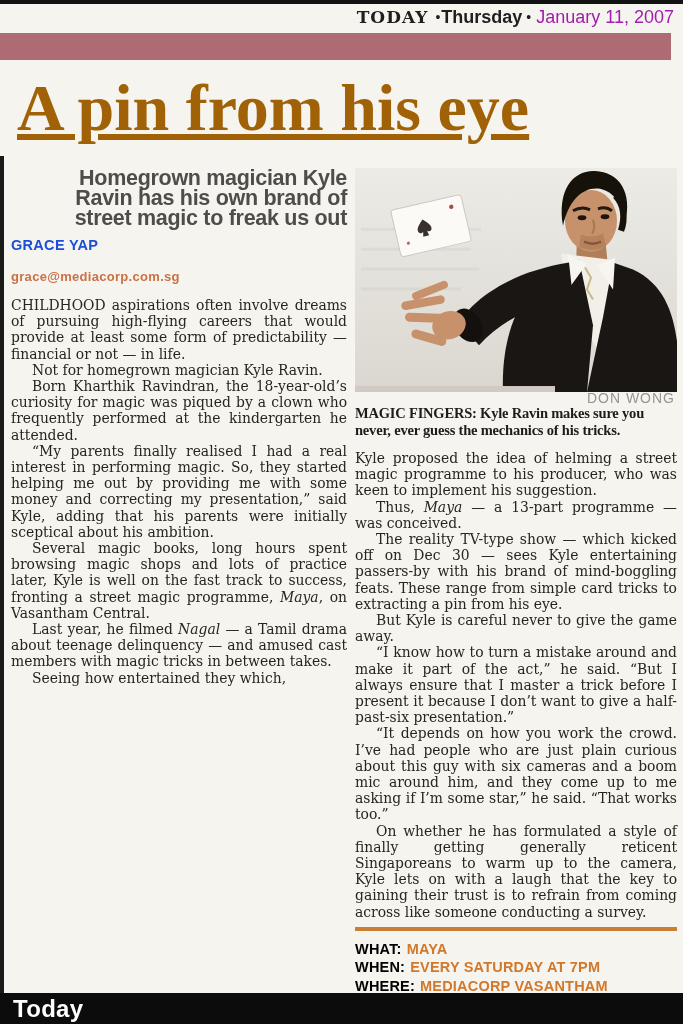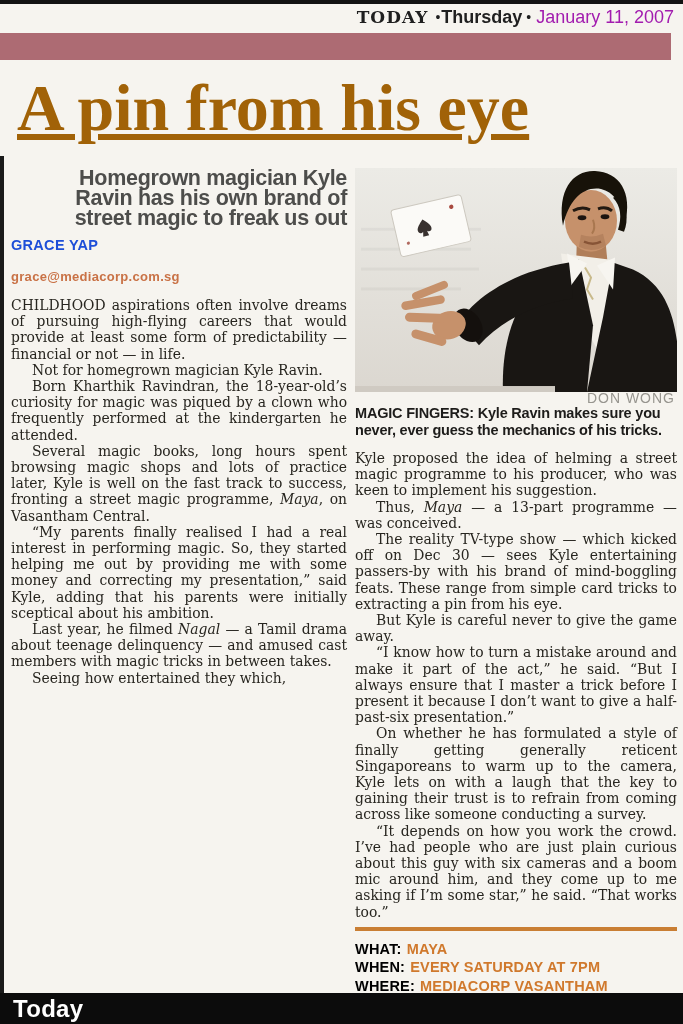--- a/index.html
+++ b/index.html
@@ -43,21 +43,21 @@
     margin:0; font-family:"DejaVu Serif", serif; font-size:13.9px; line-height:16.2px;
     color:#27251f; text-align:justify; text-indent:21px;
   }
   .body-p.noindent { text-indent:0; }
   .body-p i { font-style:italic; }
 
   .photo { display:block; width:322px; height:224px; background:#e4e1db; }
   .credit { margin:1px 2px 2px 0; font-size:14px; letter-spacing:1px; color:#97958f; text-align:right; line-height:10px; }
   .caption {
     margin:0 0 11px 0; font-weight:bold; font-size:14.5px; line-height:17px;
-    letter-spacing:-0.2px; color:#1d1c1a;
+    letter-spacing:-0.2px; color:#1d1c1a;font-family:Liberation Serif, serif;
   }
   .rule { border:none; height:4px; background:#c97e33; margin:7px 0 9px 0; }
   .infobox { margin:0; }
   .infobox-row { font-weight:bold; font-size:14.5px; line-height:18.5px; letter-spacing:0.2px; }
   .infobox-label { color:#000000; margin-right:5px; }
   .infobox-value { color:#d0792d; }
 
   .footer {
     position:absolute; left:0; bottom:0; width:100%; height:31px;
     background:#0c0c0c; display:flex; align-items:center;
@@ -85,22 +85,22 @@
       <span>Homegrown magician Kyle</span>
       <span>Ravin has his own brand of</span>
       <span>street magic to freak us out</span>
     </h2>
     <p class="byline-name">GRACE YAP</p>
     <p class="byline-email">grace@mediacorp.com.sg</p>
     <div class="body-copy" id="col-left-paras">
         <p class="body-p noindent"><span>CHILDHOOD aspirations often involve dreams of pursuing high-flying careers that would provide at least some form of predictability — financial or not — in life.</span></p>
         <p class="body-p"><span>Not for homegrown magician Kyle Ravin.</span></p>
         <p class="body-p"><span>Born Kharthik Ravindran, the 18-year-old’s curiosity for magic was piqued by a clown who frequently performed at the kindergarten he attended.</span></p>
+        <p class="body-p"><span>“My parents finally realised I had a real interest in performing magic. So, they started helping me out by providing me with some money and correcting my presentation,” said Kyle, adding that his parents were initially sceptical about his ambition.</span></p>
         <p class="body-p"><span>Several magic books, long hours spent browsing magic shops and lots of practice later, Kyle is well on the fast track to success, fronting a street magic programme, </span><i>Maya</i><span>, on Vasantham Central.</span></p>
-        <p class="body-p"><span>“My parents finally realised I had a real interest in performing magic. So, they started helping me out by providing me with some money and correcting my presentation,” said Kyle, adding that his parents were initially sceptical about his ambition.</span></p>
         <p class="body-p"><span>Last year, he filmed </span><i>Nagal</i><span> — a Tamil drama about teenage delinquency — and amused cast members with magic tricks in between takes.</span></p>
         <p class="body-p"><span>Seeing how entertained they which,</span></p>
       </div>
   </div>
 
   <div class="col-right">
     <svg class="photo" viewBox="0 0 322 225" xmlns="http://www.w3.org/2000/svg" preserveAspectRatio="none">
       <defs>
         <linearGradient id="phbg" x1="0" y1="0" x2="0" y2="1">
           <stop offset="0" stop-color="#ecebe6"></stop>
@@ -151,22 +151,22 @@
       <rect x="0" y="219" width="200" height="6" fill="#cfcac2"></rect>
     </svg>
     <p class="credit">DON WONG</p>
     <p class="caption">MAGIC FINGERS: Kyle Ravin makes sure you never, ever guess the mechanics of his tricks.</p>
     <div class="body-copy" id="col-right-paras">
         <p class="body-p noindent"><span>Kyle proposed the idea of helming a street magic programme to his producer, who was keen to implement his suggestion.</span></p>
         <p class="body-p"><span>Thus, </span><i>Maya</i><span> — a 13-part programme — was conceived.</span></p>
         <p class="body-p"><span>The reality TV-type show — which kicked off on Dec 30 — sees Kyle entertaining passers-by with his brand of mind-boggling feats. These range from simple card tricks to extracting a pin from his eye.</span></p>
         <p class="body-p"><span>But Kyle is careful never to give the game away.</span></p>
         <p class="body-p"><span>“I know how to turn a mistake around and make it part of the act,” he said. “But I always ensure that I master a trick before I present it because I don’t want to give a half-past-six presentation.”</span></p>
+        <p class="body-p"><span>“It depends on how you work the crowd. I’ve had people who are just plain curious about this guy with six cameras and a boom mic around him, and they come up to me asking if I’m some star,” he said. “That works too.”</span></p>
         <p class="body-p"><span>On whether he has formulated a style of finally getting generally reticent Singaporeans to warm up to the camera, Kyle lets on with a laugh that the key to gaining their trust is to refrain from coming across like someone conducting a survey.</span></p>
-        <p class="body-p"><span>“It depends on how you work the crowd. I’ve had people who are just plain curious about this guy with six cameras and a boom mic around him, and they come up to me asking if I’m some star,” he said. “That works too.”</span></p>
       </div>
     <hr class="rule">
     <div class="infobox" id="infobox">
         <div class="infobox-row"><span class="infobox-label">WHAT:</span><span class="infobox-value">MAYA</span></div>
         <div class="infobox-row"><span class="infobox-label">WHEN:</span><span class="infobox-value">EVERY SATURDAY AT 7PM</span></div>
         <div class="infobox-row"><span class="infobox-label">WHERE:</span><span class="infobox-value">MEDIACORP VASANTHAM CENTRAL</span></div>
       </div>
   </div>
 
   <div class="footer">

